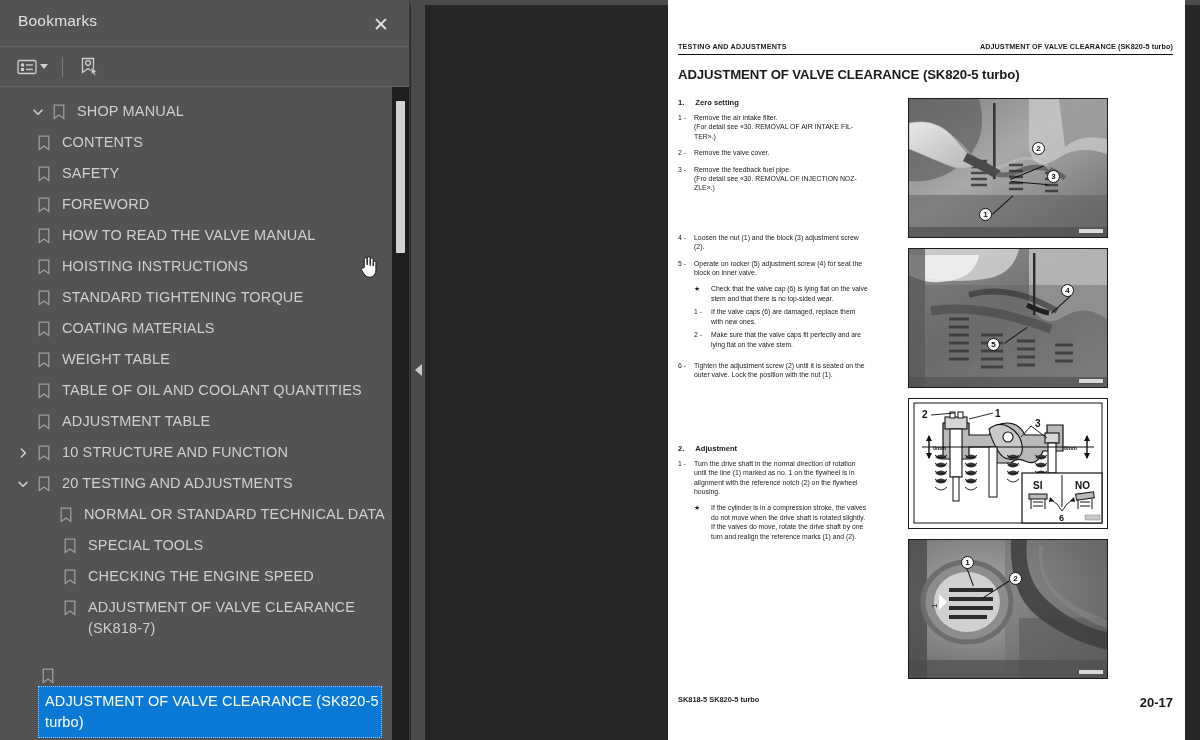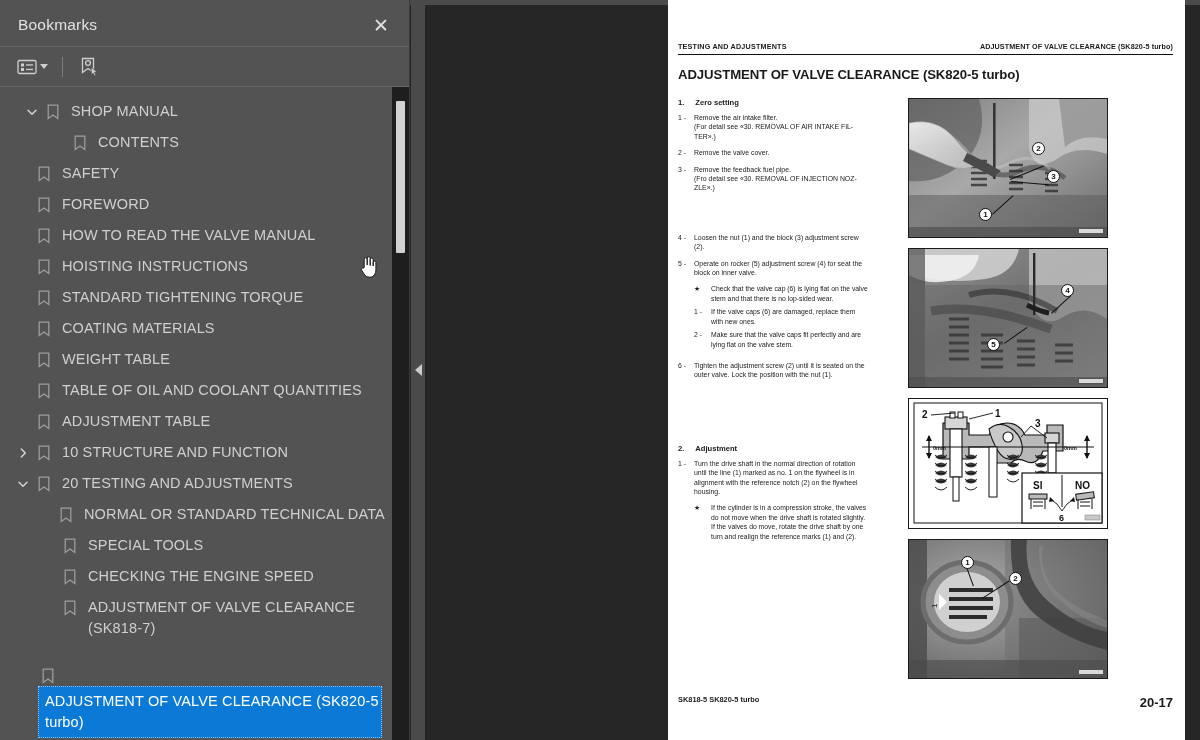--- a/index.html
+++ b/index.html
@@ -14,22 +14,22 @@
   #bookmarks-panel {
     width: 410px; height: 740px;
     background: #535353;
     border-right: 1px solid #3a3a3a;
     display: flex; flex-direction: column;
     position: relative;
     flex: 0 0 410px;
   }
   .bm-header {
     height: 47px; flex: 0 0 47px;
-    display: flex; align-items: center;
-    padding: 4px 16px 0 18px;
+    display: flex; align-items: flex-start;
+    padding: 12px 16px 0 18px;
     border-bottom: 1px solid #656565;
   }
   .bm-title {
     color: #e2e2e2; font-size: 15.5px; letter-spacing: .2px;
     flex: 1;
   }
   .bm-close {
     width: 24px; height: 24px;
     display: flex; align-items: center; justify-content: center;
     color: #e0e0e0; font-size: 19px; line-height: 1;
@@ -230,34 +230,34 @@
             <path d="M3.5 2.5 h11 v14 l-5.5 -4 l-5.5 4 z" fill="none" stroke="#cfcfcf" stroke-width="1.3"></path>
             <circle cx="9" cy="7" r="2.4" fill="none" stroke="#cfcfcf" stroke-width="1.3"></circle>
             <path d="M12 11 l6 5 l-2.4 .4 l1.3 2.7 l-1.5 .7 l-1.3 -2.7 l-1.7 1.6 z" fill="#cfcfcf" stroke="#535353" stroke-width=".8"></path>
           </svg>
         </span>
       </div>
     </div>
 
     <div class="bm-tree-wrap">
       <div class="bm-tree" id="bm-tree">
-          <div class="bm-row" style="padding-left: 21px;">
+          <div class="bm-row" style="padding-left: 27px;">
             <div class="bm-twisty">
               <svg width="12" height="12" viewBox="0 0 12 12">
                 <path d="M2 4.3 L6 8.3 L10 4.3" fill="none" stroke="#d4d4d4" stroke-width="1.5" stroke-linecap="round" stroke-linejoin="round"></path>
               </svg>
             </div>
             <div class="bm-bmicon">
               <svg width="12" height="16" viewBox="0 0 12 16">
                 <path d="M1.2 1.2 h9.6 v13.4 l-4.8 -3.6 l-4.8 3.6 z" fill="none" stroke="#9e9e9e" stroke-width="1.25"></path>
               </svg>
             </div>
             <div class="bm-label">SHOP MANUAL</div>
           </div>
-          <div class="bm-row" style="padding-left: 12px; margin-left: 36px;">
+          <div class="bm-row" style="padding-left: 12px;">
             <div class="bm-twisty"></div>
             <div class="bm-bmicon">
               <svg width="12" height="16" viewBox="0 0 12 16">
                 <path d="M1.2 1.2 h9.6 v13.4 l-4.8 -3.6 l-4.8 3.6 z" fill="none" stroke="#9e9e9e" stroke-width="1.25"></path>
               </svg>
             </div>
             <div class="bm-label">CONTENTS</div>
           </div>
           <div class="bm-row" style="padding-left: 12px;">
             <div class="bm-twisty"></div>

